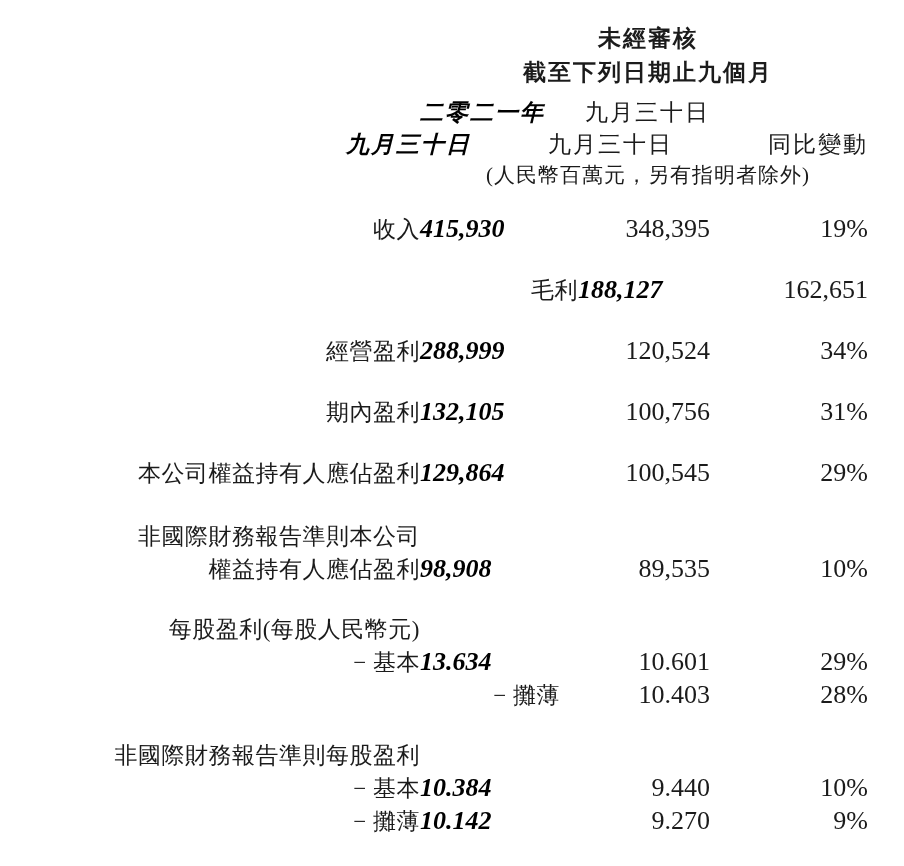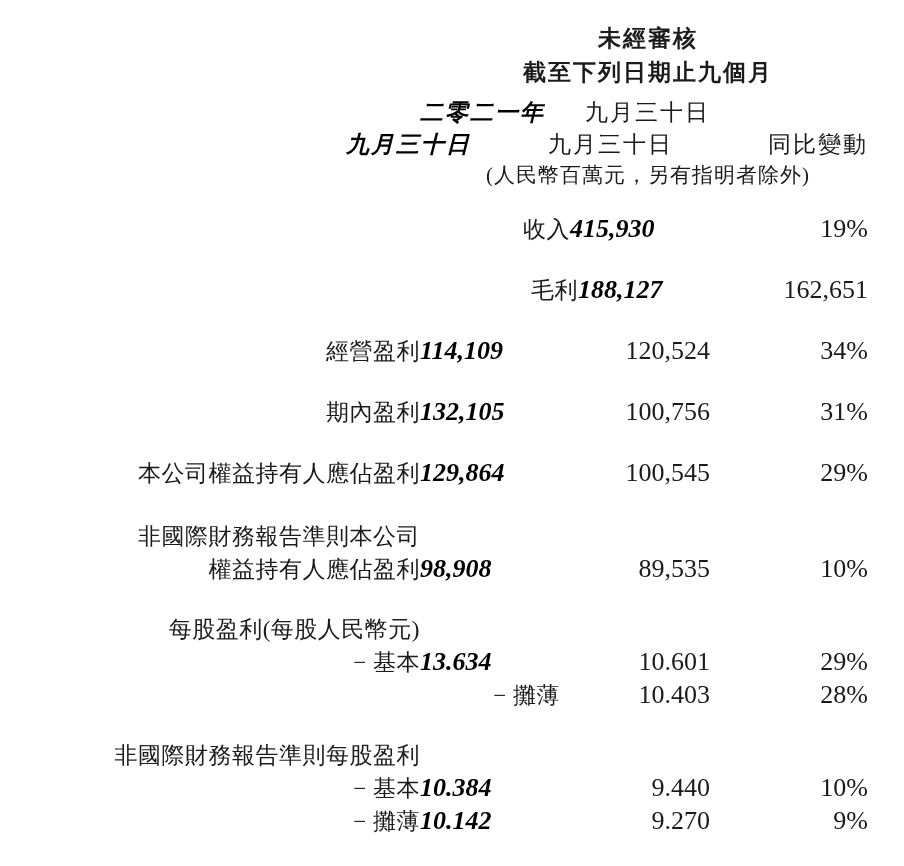--- a/index.html
+++ b/index.html
@@ -90,32 +90,33 @@
     <div class="cell c3 colhead">同比變動</div>
   </div>
 
   <div class="hdr-block">
     <div class="unit-note">(人民幣百萬元，另有指明者除外)</div>
   </div>
 
   <div class="row mt-first">
     <div class="cell label">收入</div>
     <div class="cell c1 num b">415,930</div>
+    <div class="cell c2 num">348,395</div>
     <div class="cell c3 num">19%</div>
   </div>
 
   <div class="row mt-lg">
     <div class="cell label">毛利</div>
     <div class="cell c1 num b">188,127</div>
     <div class="cell c2 num">162,651</div>
   </div>
 
   <div class="row mt-lg">
     <div class="cell label">經營盈利</div>
-    <div class="cell c1 num b">114,109</div>
+    <div class="cell c1 num b">288,999</div>
     <div class="cell c2 num">120,524</div>
     <div class="cell c3 num">34%</div>
   </div>
 
   <div class="row mt-lg">
     <div class="cell label">期內盈利</div>
     <div class="cell c1 num b">132,105</div>
     <div class="cell c2 num">100,756</div>
     <div class="cell c3 num">31%</div>
   </div>

